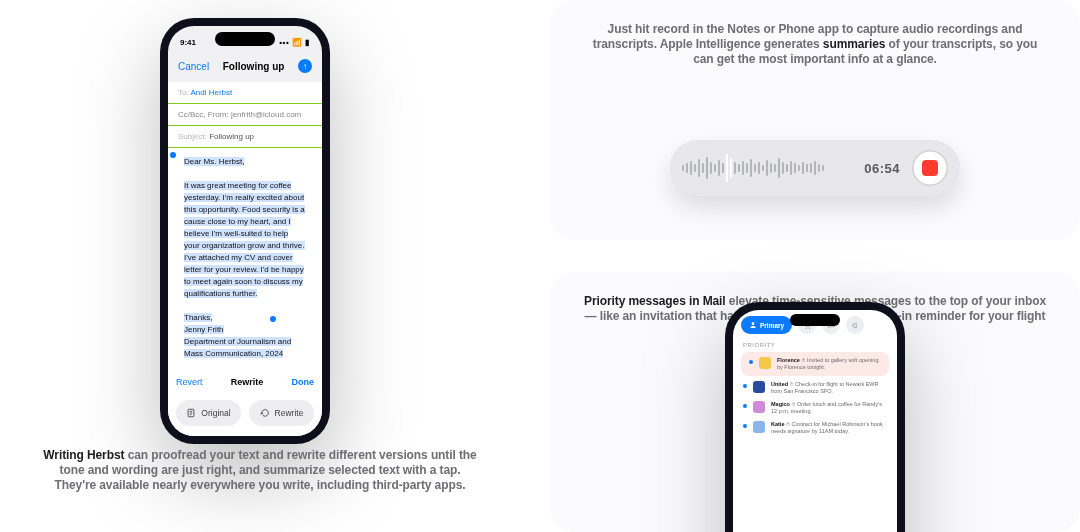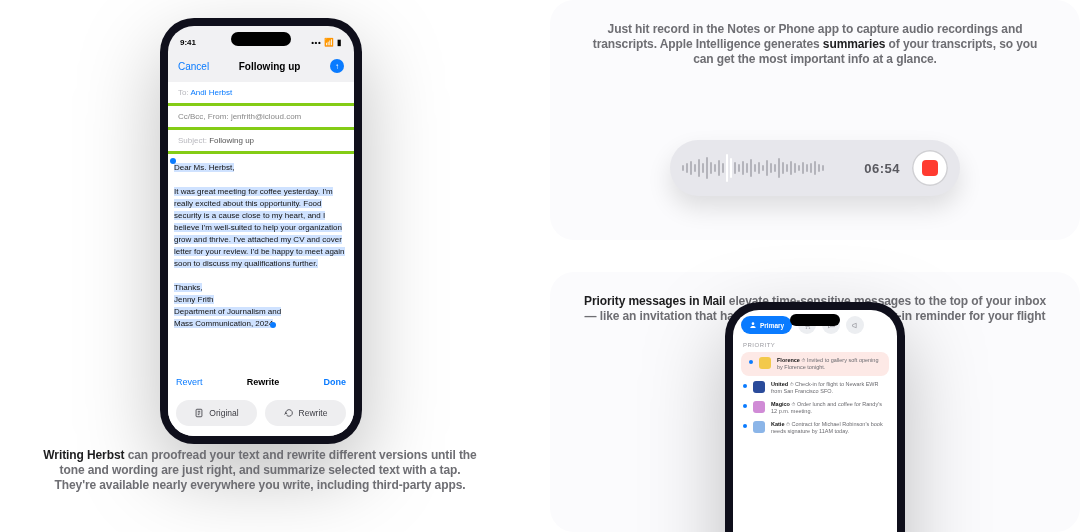--- a/index.html
+++ b/index.html
@@ -2,40 +2,40 @@
 <html><head>
 <meta charset="utf-8">
 <style>
   * { box-sizing: border-box; margin: 0; padding: 0; }
   html, body { width: 1080px; height: 532px; background: #fff; font-family: -apple-system, "Helvetica Neue", Arial, sans-serif; overflow: hidden; }
 
   .stage { position: relative; width: 1080px; height: 532px; }
 
   
   .left-col { position: absolute; left: 0; top: 0; width: 520px; height: 532px; }
-  .phone1-wrap { position: absolute; left: 160px; top: 18px; width: 202px; height: 426px; filter: drop-shadow(0 30px 40px rgba(0,0,0,0.25)); }
+  .phone1-wrap { position: absolute; left: 160px; top: 18px; width: 170px; height: 426px; filter: drop-shadow(0 30px 40px rgba(0,0,0,0.25)); }
   .phone-shell { width: 100%; height: 100%; border-radius: 34px; background: #0f0f1b; padding: 8px; }
   .phone-shell::before { content:""; position:absolute; left:50%; top:14px; transform:translateX(-50%); width:60px; height:14px; background:#000; border-radius:10px; z-index:5; }
   .phone-screen { width: 100%; height: 100%; background: #f1f1f3; border-radius: 26px; overflow: hidden; position: relative; }
 
   .status-bar { position: absolute; top: 0; left: 0; right: 0; height: 24px; font-size: 8px; font-weight: 600; color: #000; padding: 8px 12px 0; display:flex; justify-content:space-between; align-items:center; }
   .status-right { font-size:8px; letter-spacing:.5px; }
 
   .mail-header { position:absolute; top:24px; left:0; right:0; height:32px; display:flex; align-items:center; justify-content:space-between; padding:0 10px; }
   .mail-header .cancel { color:#0a7bff; font-size:10px; }
   .mail-header .title  { font-size:10px; font-weight:600; }
   .mail-header .send   { width:14px; height:14px; border-radius:50%; background:#0a7bff; display:flex; align-items:center; justify-content:center; color:#fff; font-size:8px; }
 
   .mail-body { position:absolute; top:56px; left:0; right:0; bottom:0; background:#fff; }
-  .field { font-size:8px; color:#b8b8be; padding:6px 10px; border-bottom:3px solid #84cc16; }
+  .field { font-size:8px; color:#b8b8be; padding:6px 10px; border-bottom:1px solid #84cc16; }
   .field .lab { color:#b8b8be; }
   .field .val { color:#0a7bff; }
   .field .valg{ color:#888; }
 
-  .compose { padding:8px 6px; font-size:8px; line-height:12px; color:#111; position:relative; }
+  .compose { padding:8px 16px; font-size:8px; line-height:12px; color:#111; position:relative; }
   .selection { background:#cfe2ff; }
   .sel-handle { position:absolute; width:6px; height:6px; background:#0a7bff; border-radius:50%; }
 
   .rewrite-bar { position:absolute; bottom:42px; left:8px; right:8px; height:24px; display:flex; align-items:center; justify-content:space-between; font-size:9px; }
   .rewrite-bar .revert { color:#0a7bff; }
   .rewrite-bar .rewrite{ font-weight:600; }
   .rewrite-bar .done  { color:#0a7bff; font-weight:600; }
 
   .chip-row { position:absolute; bottom:10px; left:8px; right:8px; display:flex; gap:8px; }
   .chip { flex:1; height:26px; background:#eeeef0; border-radius:13px; display:flex; align-items:center; justify-content:center; gap:5px; font-size:8.5px; color:#3c3c43; }

